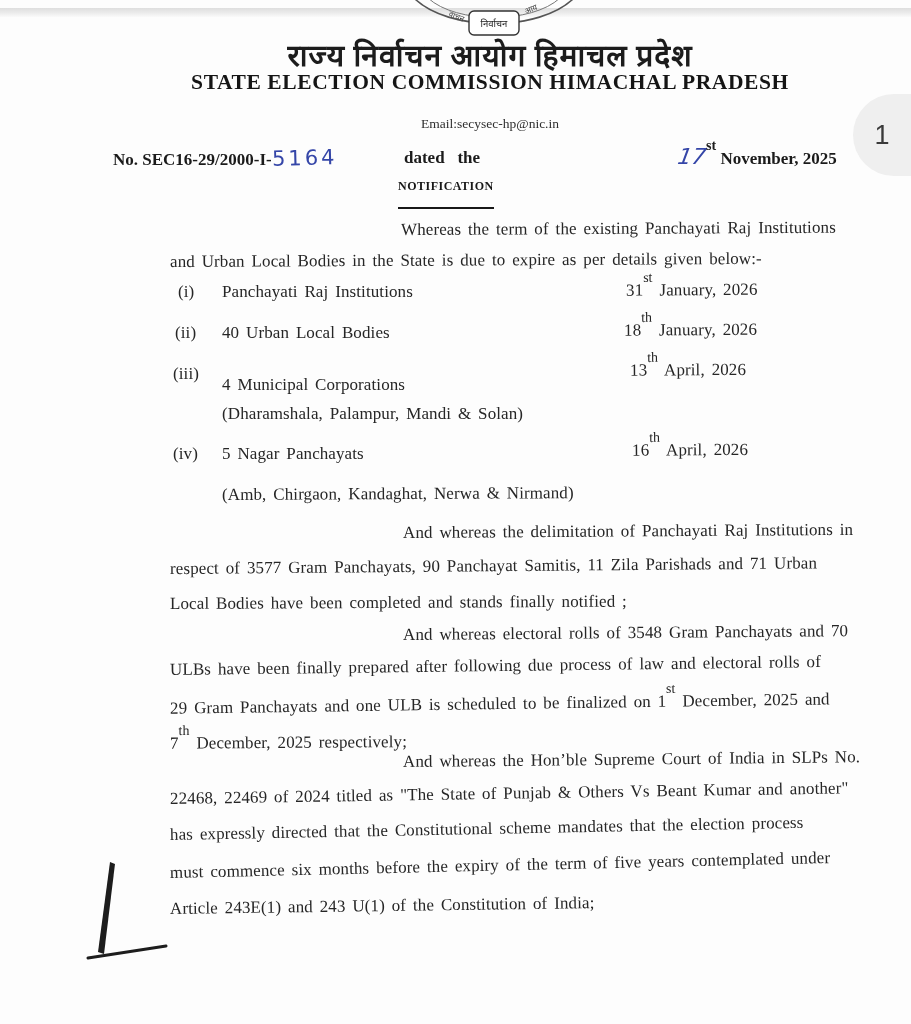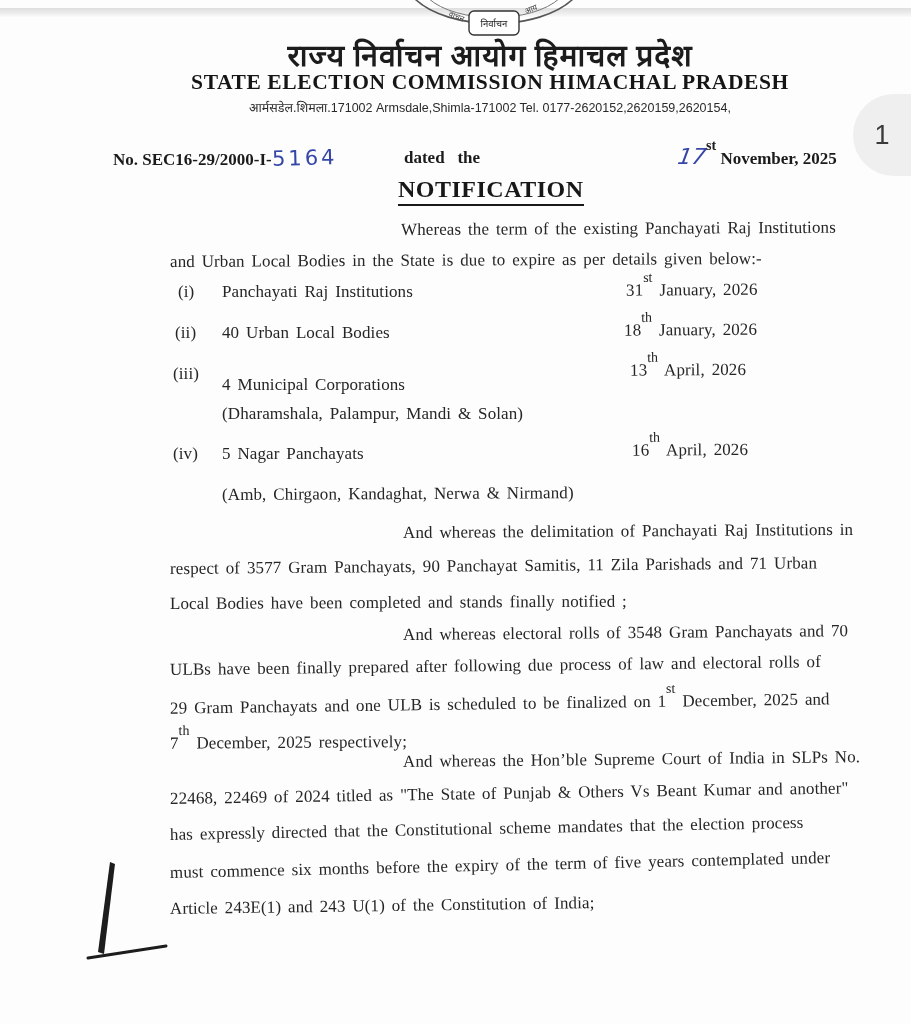--- a/index.html
+++ b/index.html
@@ -24,22 +24,22 @@
   .bold{font-weight:bold;color:#1b1b1b;}
   .ref{font-size:17px;}
   .hand{
     font-family:"DejaVu Sans", sans-serif;
     color:#3546a8;
     font-weight:500;
   }
   .hand-num{font-size:21px;letter-spacing:3px;display:inline-block;transform:rotate(-1.5deg);}
   .hand-day{font-size:22px;font-style:italic;display:inline-block;transform:skewX(-10deg);}
   .heading{
-    font-size:24px;font-weight:bold;letter-spacing:.5px;color:#181818;
-    border-bottom:2.5px solid #181818;padding-bottom:2px;
+    font-size:12px;font-weight:bold;letter-spacing:.5px;color:#181818;
+    border-bottom:2.5px solid #181818;padding-bottom:14px;
   }
   .ln{
     position:absolute;white-space:nowrap;
     font-size:17px;line-height:1;color:#262626;
     word-spacing:2.5px;letter-spacing:.1px;
     transform-origin:0 50%;
   }
   .ln sup, .ref sup{
     font-size:14px;position:relative;top:-7px;letter-spacing:0;
   }
@@ -64,21 +64,21 @@
     <path d="M6 0 C 40 34, 132 34, 166 0" fill="none" stroke="#555" stroke-width="1.6"></path>
     <path d="M20 0 C 48 26, 124 26, 152 0" fill="none" stroke="#777" stroke-width="1"></path>
     <text x="40" y="18" font-size="8" fill="#444" transform="rotate(22 40 18)">वाचन</text>
     <text x="118" y="16" font-size="8" fill="#444" transform="rotate(-22 118 16)">आय</text>
     <rect x="61" y="13" width="50" height="24" rx="5" fill="#ffffff" stroke="#333" stroke-width="1.4"></rect>
     <text x="86" y="29" font-size="9.5" fill="#222" text-anchor="middle">निर्वाचन</text>
   </svg>
 
   <div class="center-block title-hi" style="top:34px;text-align:center;">राज्य निर्वाचन आयोग हिमाचल प्रदेश</div>
   <div class="center-block title-en" style="top:70px;">STATE ELECTION COMMISSION HIMACHAL PRADESH</div>
-  <div class="center-block addr" style="top:99px;">आर्मसडेल.शिमला.171002 Armsdale,Shimla-171002 Tel. 0177-2620152,2620159,2620154,</div>
+  <div class="center-block email" style="top:116px;">Email:secysec-hp@nic.in</div>
 
   <div class="badge">1</div>
 
   <div class="abs ref" style="left:113px;top:146px;">
     <span class="bold">No. SEC16-29/2000-I-</span><span class="hand hand-num">5164</span>
   </div>
   <div class="abs ref bold" style="left:404px;top:148px;">
     <span>dated</span>&nbsp;&nbsp;&nbsp;<span>the</span>
   </div>
   <div class="abs ref" style="left:678px;top:144px;">

